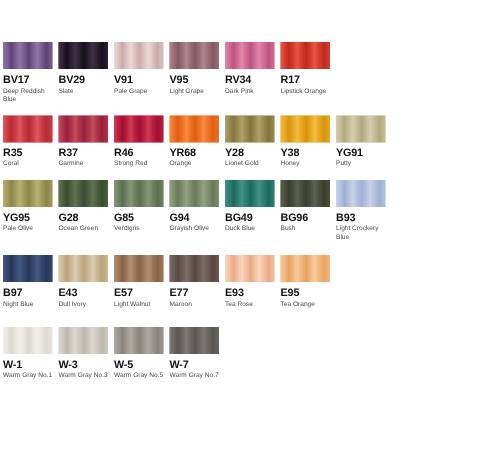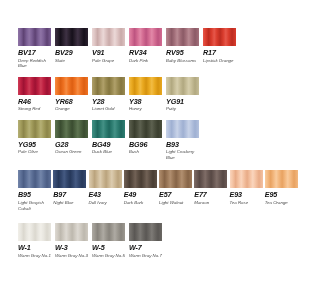--- a/index.html
+++ b/index.html
@@ -19,22 +19,21 @@
     width: 300px;
     height: 300px;
     background: #ffffff;
     box-sizing: border-box;
     padding: 0;
   }
   .row {
     display: flex;
     width: 300px;
     box-sizing: border-box;
-    padding-left: 18px;
-    font-style: italic;
+    padding-left: 2px;
   }
   .cell {
     width: 35px;
     margin-right: 2px;
     box-sizing: border-box;
   }
   .swatch {
     width: 33px;
     height: 18px;
     border: 0;
@@ -89,43 +88,57 @@
         <div class="name">Slate</div>
       </div>
       <div class="cell">
         <div class="swatch" style="background: rgb(221, 195, 194);">
           <div class="bands" style="background: linear-gradient(90deg, rgb(235, 216, 215) 0%, rgb(221, 195, 194) 9%, rgb(201, 170, 169) 17%, rgb(221, 195, 194) 26%, rgb(235, 216, 215) 34%, rgb(221, 195, 194) 42%, rgb(201, 170, 169) 52%, rgb(221, 195, 194) 61%, rgb(235, 216, 215) 69%, rgb(221, 195, 194) 78%, rgb(201, 170, 169) 88%, rgb(221, 195, 194) 100%);"></div>
         </div>
         <div class="code">V91</div>
         <div class="name">Pale Grape</div>
       </div>
       <div class="cell">
+        <div class="swatch" style="background: rgb(154, 110, 119);">
+          <div class="bands" style="background: linear-gradient(90deg, rgb(176, 134, 142) 0%, rgb(154, 110, 119) 9%, rgb(130, 90, 99) 17%, rgb(154, 110, 119) 26%, rgb(176, 134, 142) 34%, rgb(154, 110, 119) 42%, rgb(130, 90, 99) 52%, rgb(154, 110, 119) 61%, rgb(176, 134, 142) 69%, rgb(154, 110, 119) 78%, rgb(130, 90, 99) 88%, rgb(154, 110, 119) 100%);"></div>
+        </div>
+        <div class="code">V95</div>
+        <div class="name">Light Grape</div>
+      </div>
+      <div class="cell">
         <div class="swatch" style="background: rgb(212, 109, 147);">
           <div class="bands" style="background: linear-gradient(90deg, rgb(226, 136, 168) 0%, rgb(212, 109, 147) 9%, rgb(189, 84, 128) 17%, rgb(212, 109, 147) 26%, rgb(226, 136, 168) 34%, rgb(212, 109, 147) 42%, rgb(189, 84, 128) 52%, rgb(212, 109, 147) 61%, rgb(226, 136, 168) 69%, rgb(212, 109, 147) 78%, rgb(189, 84, 128) 88%, rgb(212, 109, 147) 100%);"></div>
         </div>
         <div class="code">RV34</div>
         <div class="name">Dark Pink</div>
       </div>
       <div class="cell">
-        <div class="swatch" style="background: rgb(163, 112, 123);">
-          <div class="bands" style="background: linear-gradient(90deg, rgb(185, 138, 147) 0%, rgb(163, 112, 123) 9%, rgb(139, 90, 102) 17%, rgb(163, 112, 123) 26%, rgb(185, 138, 147) 34%, rgb(163, 112, 123) 42%, rgb(139, 90, 102) 52%, rgb(163, 112, 123) 61%, rgb(185, 138, 147) 69%, rgb(163, 112, 123) 78%, rgb(139, 90, 102) 88%, rgb(163, 112, 123) 100%);"></div>
-        </div>
-        <div class="code">RV95</div>
-        <div class="name">Baby Blossoms</div>
-      </div>
-      <div class="cell">
         <div class="swatch" style="background: rgb(217, 60, 45);">
           <div class="bands" style="background: linear-gradient(90deg, rgb(230, 87, 74) 0%, rgb(217, 60, 45) 9%, rgb(189, 44, 32) 17%, rgb(217, 60, 45) 26%, rgb(230, 87, 74) 34%, rgb(217, 60, 45) 42%, rgb(189, 44, 32) 52%, rgb(217, 60, 45) 61%, rgb(230, 87, 74) 69%, rgb(217, 60, 45) 78%, rgb(189, 44, 32) 88%, rgb(217, 60, 45) 100%);"></div>
         </div>
         <div class="code">R17</div>
         <div class="name">Lipstick Orange</div>
       </div>
     </div>
     <div class="row row-2">
       <div class="cell">
+        <div class="swatch" style="background: rgb(207, 59, 68);">
+          <div class="bands" style="background: linear-gradient(90deg, rgb(222, 90, 96) 0%, rgb(207, 59, 68) 9%, rgb(180, 43, 54) 17%, rgb(207, 59, 68) 26%, rgb(222, 90, 96) 34%, rgb(207, 59, 68) 42%, rgb(180, 43, 54) 52%, rgb(207, 59, 68) 61%, rgb(222, 90, 96) 69%, rgb(207, 59, 68) 78%, rgb(180, 43, 54) 88%, rgb(207, 59, 68) 100%);"></div>
+        </div>
+        <div class="code">R35</div>
+        <div class="name">Coral</div>
+      </div>
+      <div class="cell">
+        <div class="swatch" style="background: rgb(176, 51, 72);">
+          <div class="bands" style="background: linear-gradient(90deg, rgb(194, 80, 95) 0%, rgb(176, 51, 72) 9%, rgb(150, 35, 58) 17%, rgb(176, 51, 72) 26%, rgb(194, 80, 95) 34%, rgb(176, 51, 72) 42%, rgb(150, 35, 58) 52%, rgb(176, 51, 72) 61%, rgb(194, 80, 95) 69%, rgb(176, 51, 72) 78%, rgb(150, 35, 58) 88%, rgb(176, 51, 72) 100%);"></div>
+        </div>
+        <div class="code">R37</div>
+        <div class="name">Carmine</div>
+      </div>
+      <div class="cell">
         <div class="swatch" style="background: rgb(188, 31, 64);">
           <div class="bands" style="background: linear-gradient(90deg, rgb(207, 60, 87) 0%, rgb(188, 31, 64) 9%, rgb(158, 18, 51) 17%, rgb(188, 31, 64) 26%, rgb(207, 60, 87) 34%, rgb(188, 31, 64) 42%, rgb(158, 18, 51) 52%, rgb(188, 31, 64) 61%, rgb(207, 60, 87) 69%, rgb(188, 31, 64) 78%, rgb(158, 18, 51) 88%, rgb(188, 31, 64) 100%);"></div>
         </div>
         <div class="code">R46</div>
         <div class="name">Strong Red</div>
       </div>
       <div class="cell">
         <div class="swatch" style="background: rgb(239, 114, 34);">
           <div class="bands" style="background: linear-gradient(90deg, rgb(246, 140, 66) 0%, rgb(239, 114, 34) 9%, rgb(221, 95, 18) 17%, rgb(239, 114, 34) 26%, rgb(246, 140, 66) 34%, rgb(239, 114, 34) 42%, rgb(221, 95, 18) 52%, rgb(239, 114, 34) 61%, rgb(246, 140, 66) 69%, rgb(239, 114, 34) 78%, rgb(221, 95, 18) 88%, rgb(239, 114, 34) 100%);"></div>
         </div>
@@ -163,20 +176,34 @@
         <div class="name">Pale Olive</div>
       </div>
       <div class="cell">
         <div class="swatch" style="background: rgb(76, 97, 64);">
           <div class="bands" style="background: linear-gradient(90deg, rgb(94, 116, 81) 0%, rgb(76, 97, 64) 9%, rgb(58, 76, 48) 17%, rgb(76, 97, 64) 26%, rgb(94, 116, 81) 34%, rgb(76, 97, 64) 42%, rgb(58, 76, 48) 52%, rgb(76, 97, 64) 61%, rgb(94, 116, 81) 69%, rgb(76, 97, 64) 78%, rgb(58, 76, 48) 88%, rgb(76, 97, 64) 100%);"></div>
         </div>
         <div class="code">G28</div>
         <div class="name">Ocean Green</div>
       </div>
       <div class="cell">
+        <div class="swatch" style="background: rgb(111, 132, 99);">
+          <div class="bands" style="background: linear-gradient(90deg, rgb(131, 152, 119) 0%, rgb(111, 132, 99) 9%, rgb(90, 111, 79) 17%, rgb(111, 132, 99) 26%, rgb(131, 152, 119) 34%, rgb(111, 132, 99) 42%, rgb(90, 111, 79) 52%, rgb(111, 132, 99) 61%, rgb(131, 152, 119) 69%, rgb(111, 132, 99) 78%, rgb(90, 111, 79) 88%, rgb(111, 132, 99) 100%);"></div>
+        </div>
+        <div class="code">G85</div>
+        <div class="name">Verdigris</div>
+      </div>
+      <div class="cell">
+        <div class="swatch" style="background: rgb(127, 143, 109);">
+          <div class="bands" style="background: linear-gradient(90deg, rgb(147, 163, 129) 0%, rgb(127, 143, 109) 9%, rgb(107, 123, 89) 17%, rgb(127, 143, 109) 26%, rgb(147, 163, 129) 34%, rgb(127, 143, 109) 42%, rgb(107, 123, 89) 52%, rgb(127, 143, 109) 61%, rgb(147, 163, 129) 69%, rgb(127, 143, 109) 78%, rgb(107, 123, 89) 88%, rgb(127, 143, 109) 100%);"></div>
+        </div>
+        <div class="code">G94</div>
+        <div class="name">Grayish Olive</div>
+      </div>
+      <div class="cell">
         <div class="swatch" style="background: rgb(46, 126, 114);">
           <div class="bands" style="background: linear-gradient(90deg, rgb(68, 145, 134) 0%, rgb(46, 126, 114) 9%, rgb(30, 104, 94) 17%, rgb(46, 126, 114) 26%, rgb(68, 145, 134) 34%, rgb(46, 126, 114) 42%, rgb(30, 104, 94) 52%, rgb(46, 126, 114) 61%, rgb(68, 145, 134) 69%, rgb(46, 126, 114) 78%, rgb(30, 104, 94) 88%, rgb(46, 126, 114) 100%);"></div>
         </div>
         <div class="code">BG49</div>
         <div class="name">Duck Blue</div>
       </div>
       <div class="cell">
         <div class="swatch" style="background: rgb(75, 79, 62);">
           <div class="bands" style="background: linear-gradient(90deg, rgb(93, 97, 80) 0%, rgb(75, 79, 62) 9%, rgb(58, 62, 46) 17%, rgb(75, 79, 62) 26%, rgb(93, 97, 80) 34%, rgb(75, 79, 62) 42%, rgb(58, 62, 46) 52%, rgb(75, 79, 62) 61%, rgb(93, 97, 80) 69%, rgb(75, 79, 62) 78%, rgb(58, 62, 46) 88%, rgb(75, 79, 62) 100%);"></div>
         </div>
@@ -186,46 +213,32 @@
       <div class="cell">
         <div class="swatch" style="background: rgb(180, 194, 222);">
           <div class="bands" style="background: linear-gradient(90deg, rgb(200, 211, 232) 0%, rgb(180, 194, 222) 9%, rgb(159, 176, 210) 17%, rgb(180, 194, 222) 26%, rgb(200, 211, 232) 34%, rgb(180, 194, 222) 42%, rgb(159, 176, 210) 52%, rgb(180, 194, 222) 61%, rgb(200, 211, 232) 69%, rgb(180, 194, 222) 78%, rgb(159, 176, 210) 88%, rgb(180, 194, 222) 100%);"></div>
         </div>
         <div class="code">B93</div>
         <div class="name">Light Crockery Blue</div>
       </div>
     </div>
     <div class="row row-4">
       <div class="cell">
-        <div class="swatch" style="background: rgb(94, 113, 152);">
-          <div class="bands" style="background: linear-gradient(90deg, rgb(116, 134, 170) 0%, rgb(94, 113, 152) 9%, rgb(75, 93, 132) 17%, rgb(94, 113, 152) 26%, rgb(116, 134, 170) 34%, rgb(94, 113, 152) 42%, rgb(75, 93, 132) 52%, rgb(94, 113, 152) 61%, rgb(116, 134, 170) 69%, rgb(94, 113, 152) 78%, rgb(75, 93, 132) 88%, rgb(94, 113, 152) 100%);"></div>
-        </div>
-        <div class="code">B95</div>
-        <div class="name">Light Grayish Cobalt</div>
-      </div>
-      <div class="cell">
         <div class="swatch" style="background: rgb(52, 72, 110);">
           <div class="bands" style="background: linear-gradient(90deg, rgb(69, 90, 130) 0%, rgb(52, 72, 110) 9%, rgb(38, 56, 90) 17%, rgb(52, 72, 110) 26%, rgb(69, 90, 130) 34%, rgb(52, 72, 110) 42%, rgb(38, 56, 90) 52%, rgb(52, 72, 110) 61%, rgb(69, 90, 130) 69%, rgb(52, 72, 110) 78%, rgb(38, 56, 90) 88%, rgb(52, 72, 110) 100%);"></div>
         </div>
         <div class="code">B97</div>
         <div class="name">Night Blue</div>
       </div>
       <div class="cell">
         <div class="swatch" style="background: rgb(205, 185, 150);">
           <div class="bands" style="background: linear-gradient(90deg, rgb(220, 204, 176) 0%, rgb(205, 185, 150) 9%, rgb(186, 163, 125) 17%, rgb(205, 185, 150) 26%, rgb(220, 204, 176) 34%, rgb(205, 185, 150) 42%, rgb(186, 163, 125) 52%, rgb(205, 185, 150) 61%, rgb(220, 204, 176) 69%, rgb(205, 185, 150) 78%, rgb(186, 163, 125) 88%, rgb(205, 185, 150) 100%);"></div>
         </div>
         <div class="code">E43</div>
         <div class="name">Dull Ivory</div>
-      </div>
-      <div class="cell">
-        <div class="swatch" style="background: rgb(93, 79, 68);">
-          <div class="bands" style="background: linear-gradient(90deg, rgb(114, 98, 86) 0%, rgb(93, 79, 68) 9%, rgb(73, 61, 51) 17%, rgb(93, 79, 68) 26%, rgb(114, 98, 86) 34%, rgb(93, 79, 68) 42%, rgb(73, 61, 51) 52%, rgb(93, 79, 68) 61%, rgb(114, 98, 86) 69%, rgb(93, 79, 68) 78%, rgb(73, 61, 51) 88%, rgb(93, 79, 68) 100%);"></div>
-        </div>
-        <div class="code">E49</div>
-        <div class="name">Dark Bark</div>
       </div>
       <div class="cell">
         <div class="swatch" style="background: rgb(157, 122, 90);">
           <div class="bands" style="background: linear-gradient(90deg, rgb(177, 143, 112) 0%, rgb(157, 122, 90) 9%, rgb(134, 100, 71) 17%, rgb(157, 122, 90) 26%, rgb(177, 143, 112) 34%, rgb(157, 122, 90) 42%, rgb(134, 100, 71) 52%, rgb(157, 122, 90) 61%, rgb(177, 143, 112) 69%, rgb(157, 122, 90) 78%, rgb(134, 100, 71) 88%, rgb(157, 122, 90) 100%);"></div>
         </div>
         <div class="code">E57</div>
         <div class="name">Light Walnut</div>
       </div>
       <div class="cell">
         <div class="swatch" style="background: rgb(107, 90, 85);">

